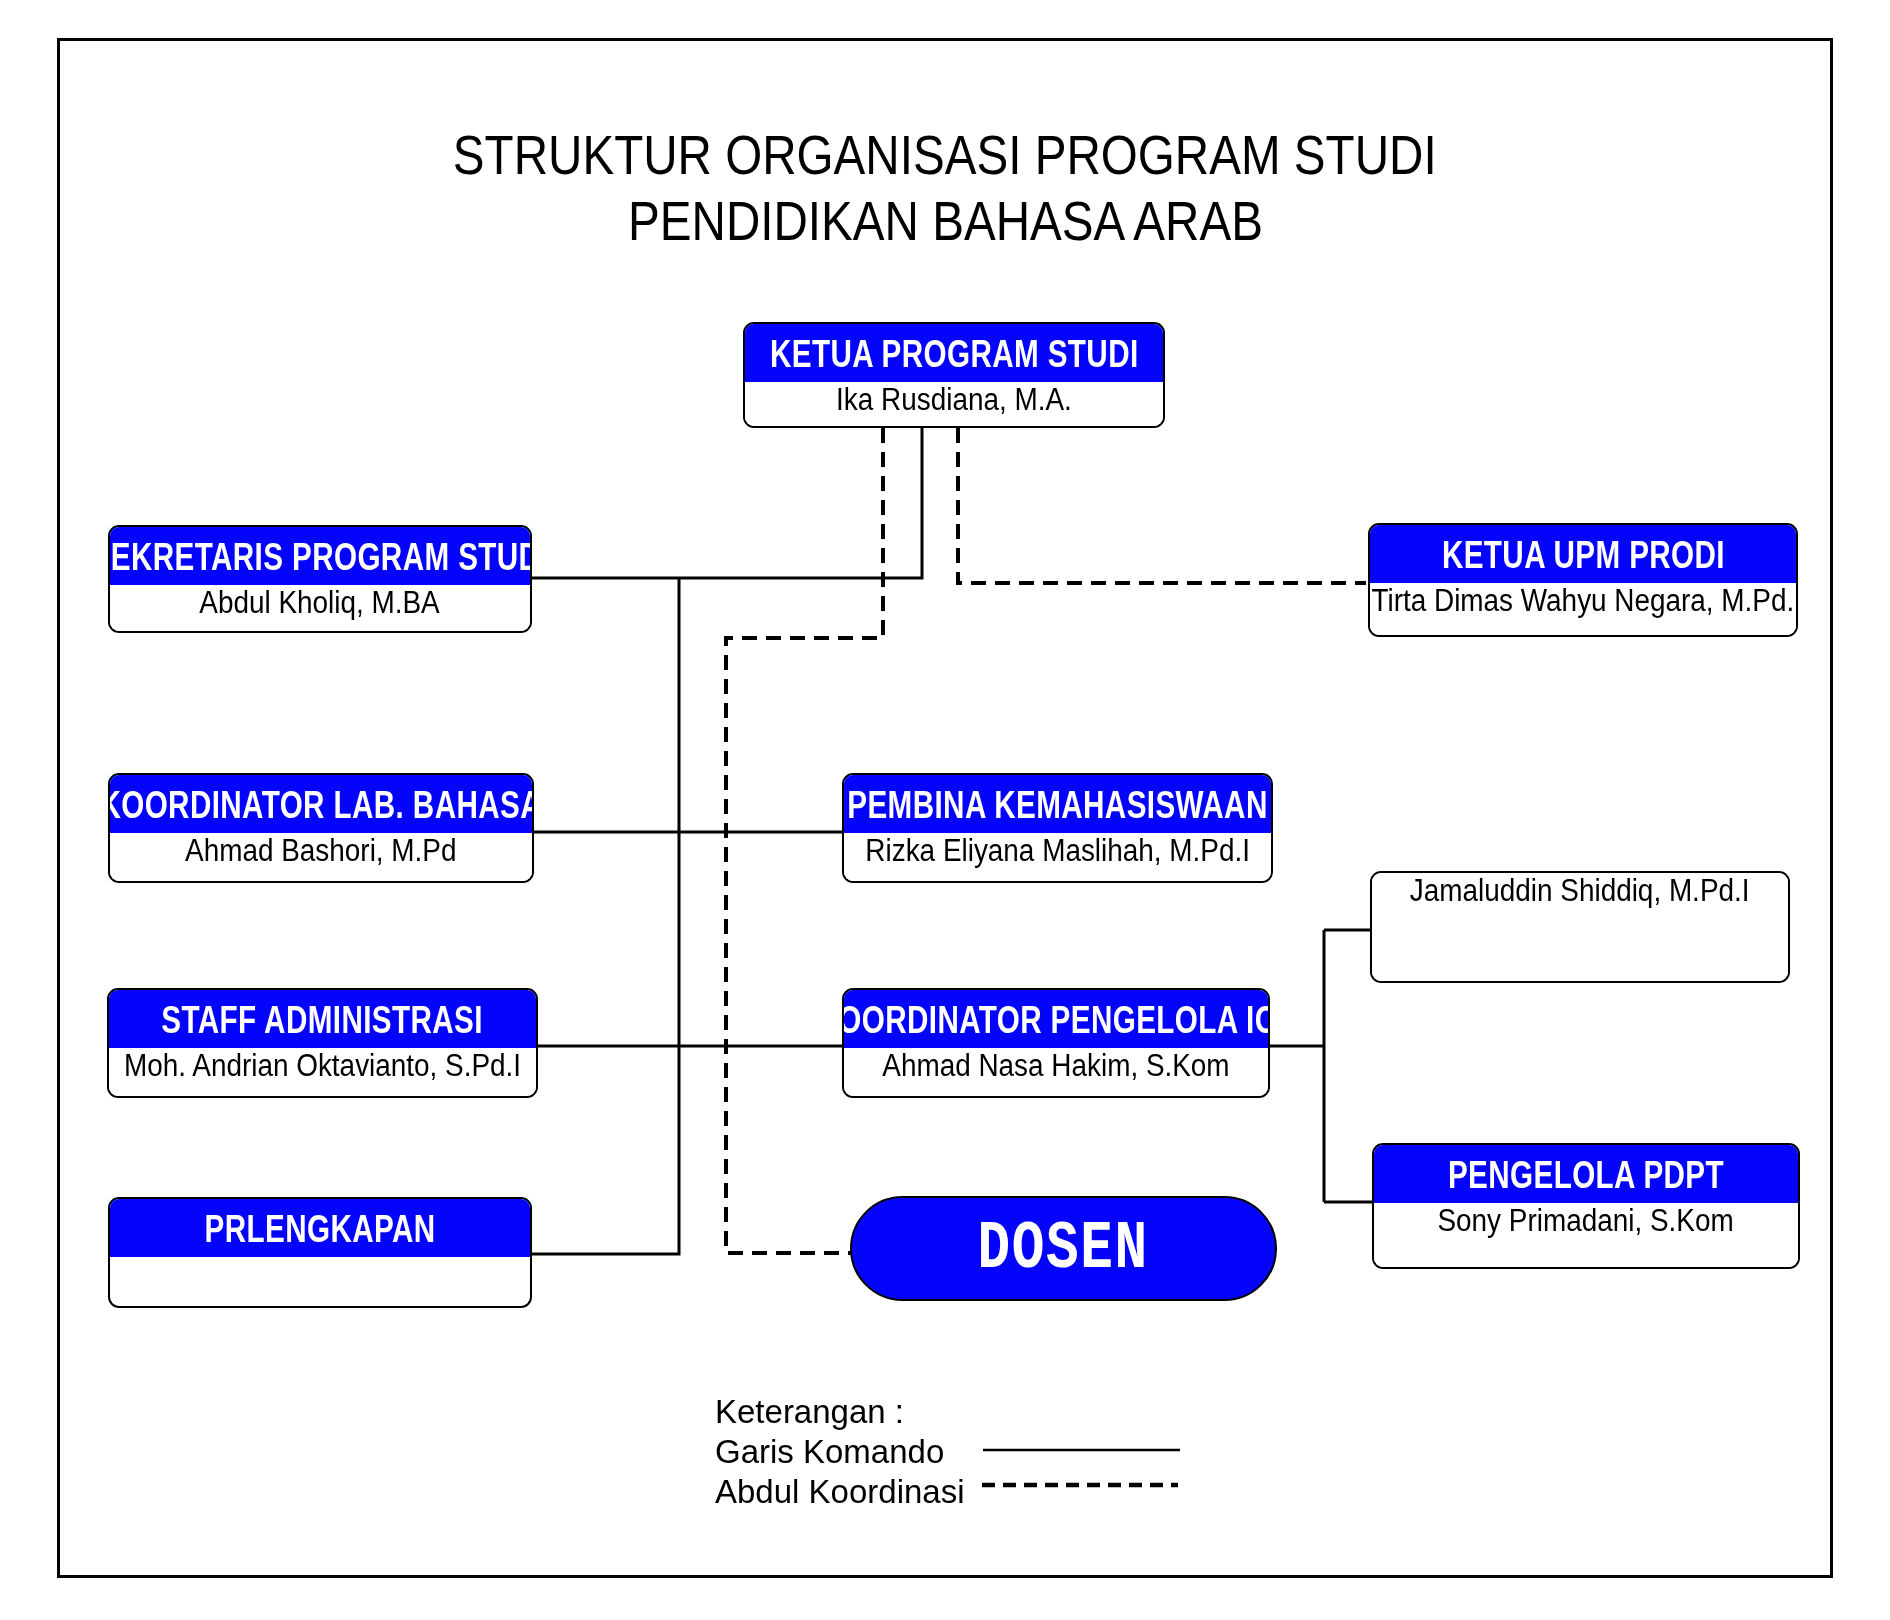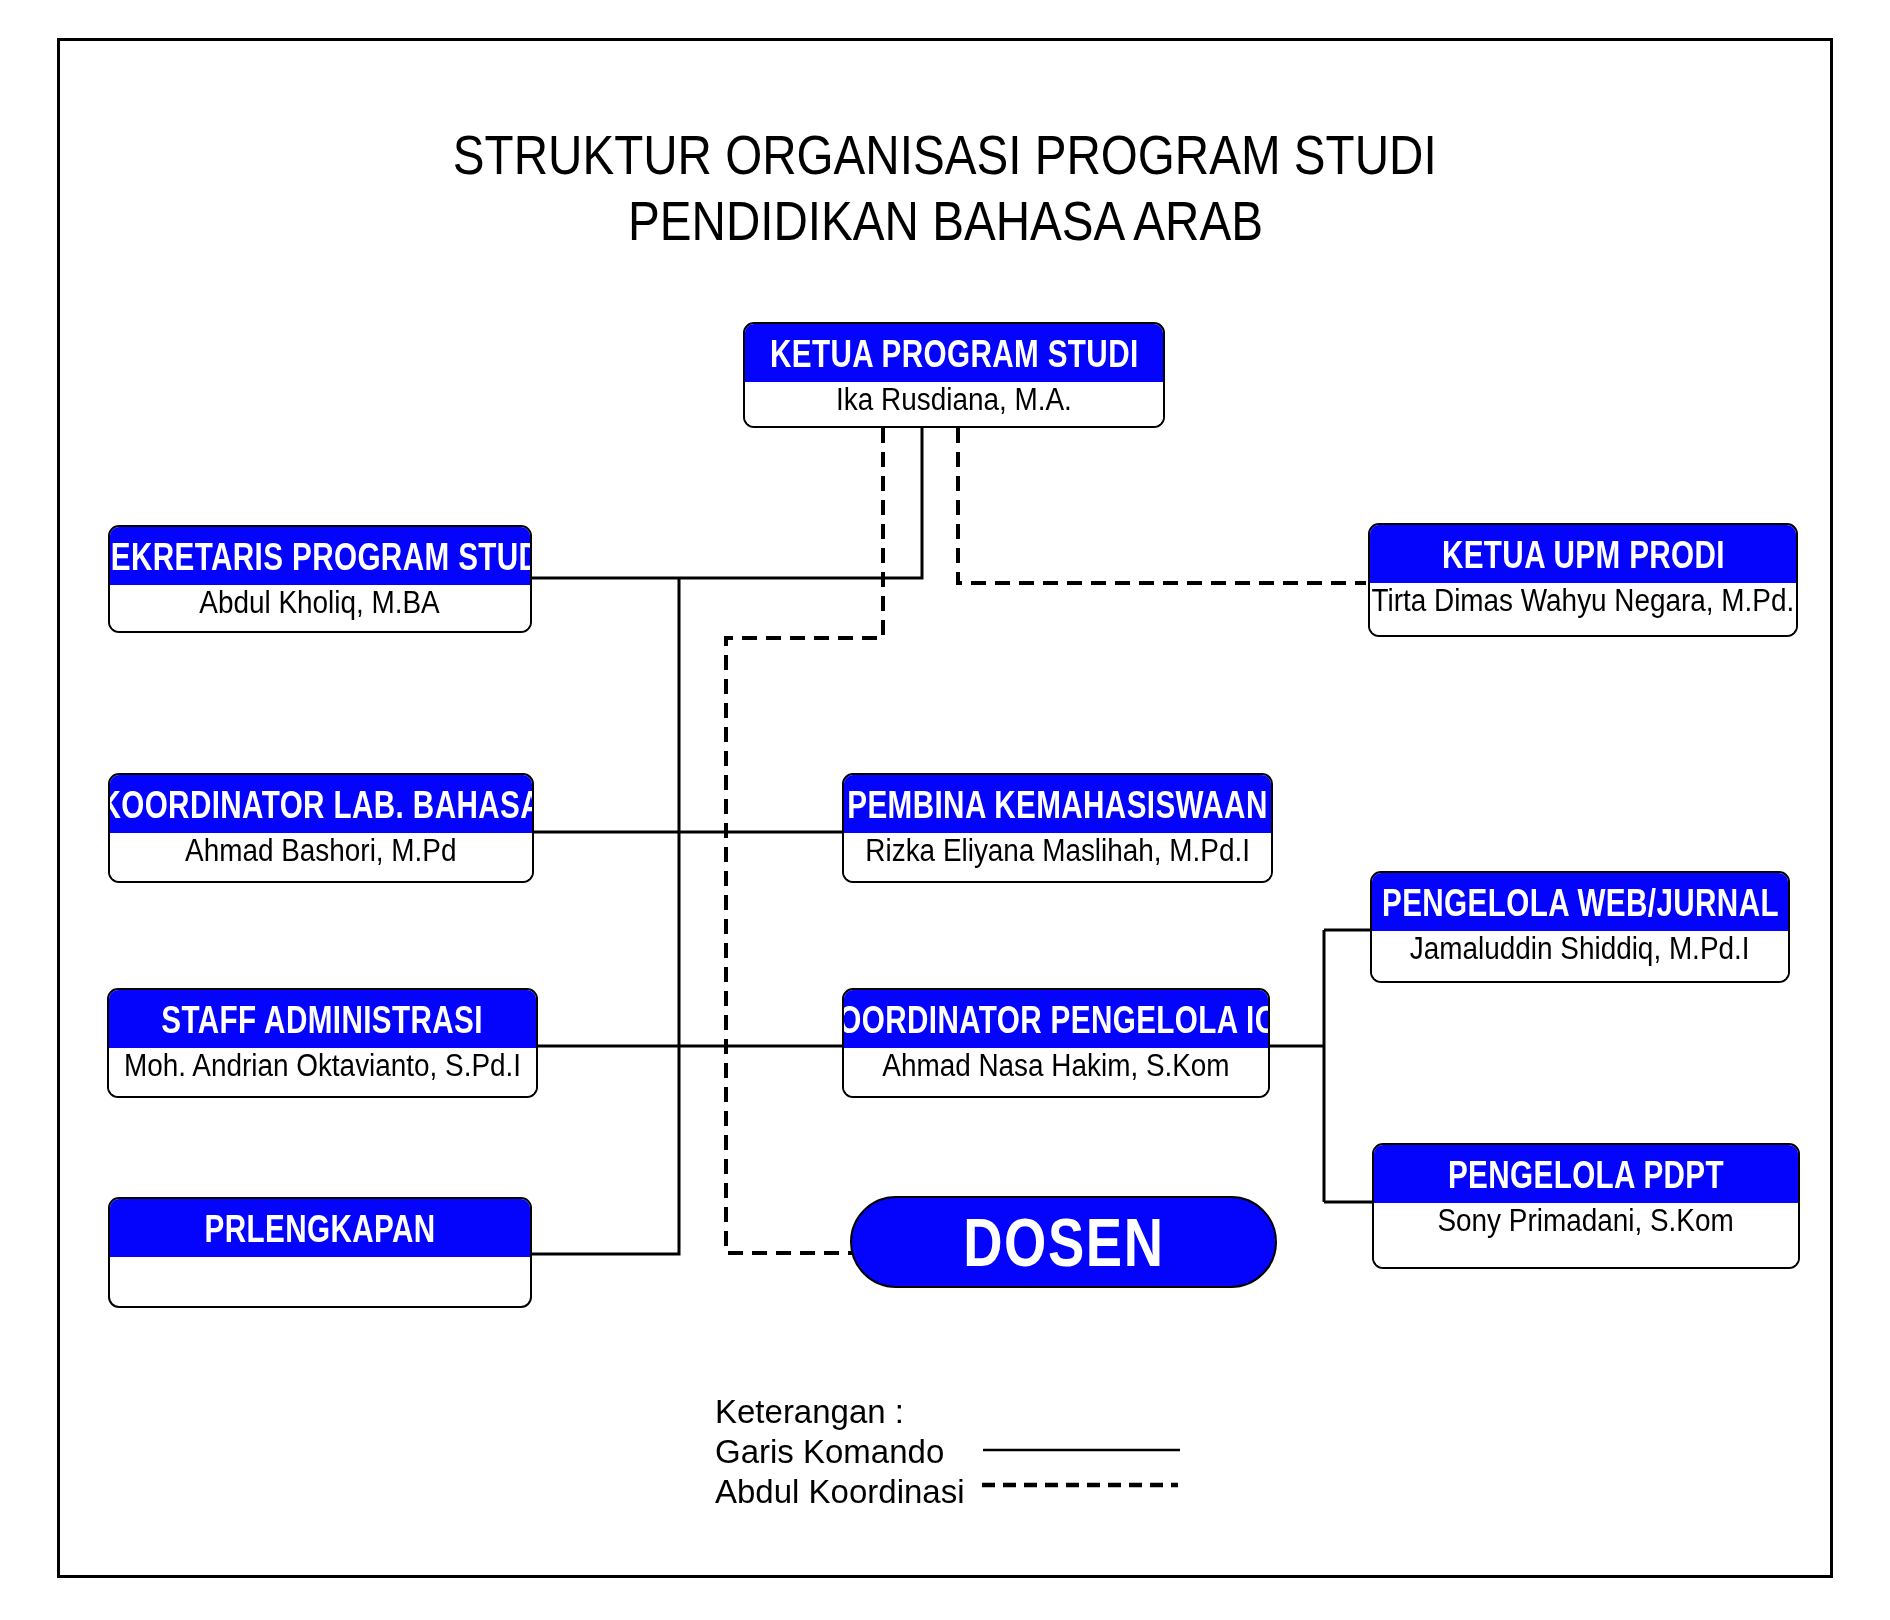--- a/index.html
+++ b/index.html
@@ -114,23 +114,20 @@
   <div class="node" style="left:842px; top:773px; width:431px; height:110px;">
     <div class="node-header">
         <span class="hdr-text">PEMBINA KEMAHASISWAAN</span>
       </div>
     <div class="node-body">
         <span class="name-text">Rizka Eliyana Maslihah, M.Pd.I</span>
       </div>
   </div>
 
   <div class="node" style="left:1370px; top:871px; width:420px; height:112px;">
-    <div class="node-header">
-        <span class="hdr-text">PENGELOLA WEB/JURNAL</span>
-      </div>
     <div class="node-body">
         <span class="name-text">Jamaluddin Shiddiq, M.Pd.I</span>
       </div>
   </div>
 
   <div class="node" style="left:107px; top:988px; width:431px; height:110px;">
     <div class="node-header">
         <span class="hdr-text">STAFF ADMINISTRASI</span>
       </div>
     <div class="node-body">
@@ -155,21 +152,21 @@
         <span class="name-text">Sony Primadani, S.Kom</span>
       </div>
   </div>
 
   <div class="node" style="left:108px; top:1197px; width:424px; height:111px;">
     <div class="node-header">
         <span class="hdr-text">PRLENGKAPAN</span>
       </div>
   </div>
 
-  <div class="dosen-node" style="left:850px; top:1196px; width:427px; height:92px;">
+  <div class="dosen-node" style="left:850px; top:1196px; width:427px; height:105px;font-family:Liberation Mono, monospace;">
     <span class="dosen-text">DOSEN</span>
   </div>
 
   <div class="legend">
     <div class="legend-row">Keterangan :</div>
     <div class="legend-row">Garis Komando</div>
     <div class="legend-row">Abdul Koordinasi</div>
   </div>
 
 </div>

